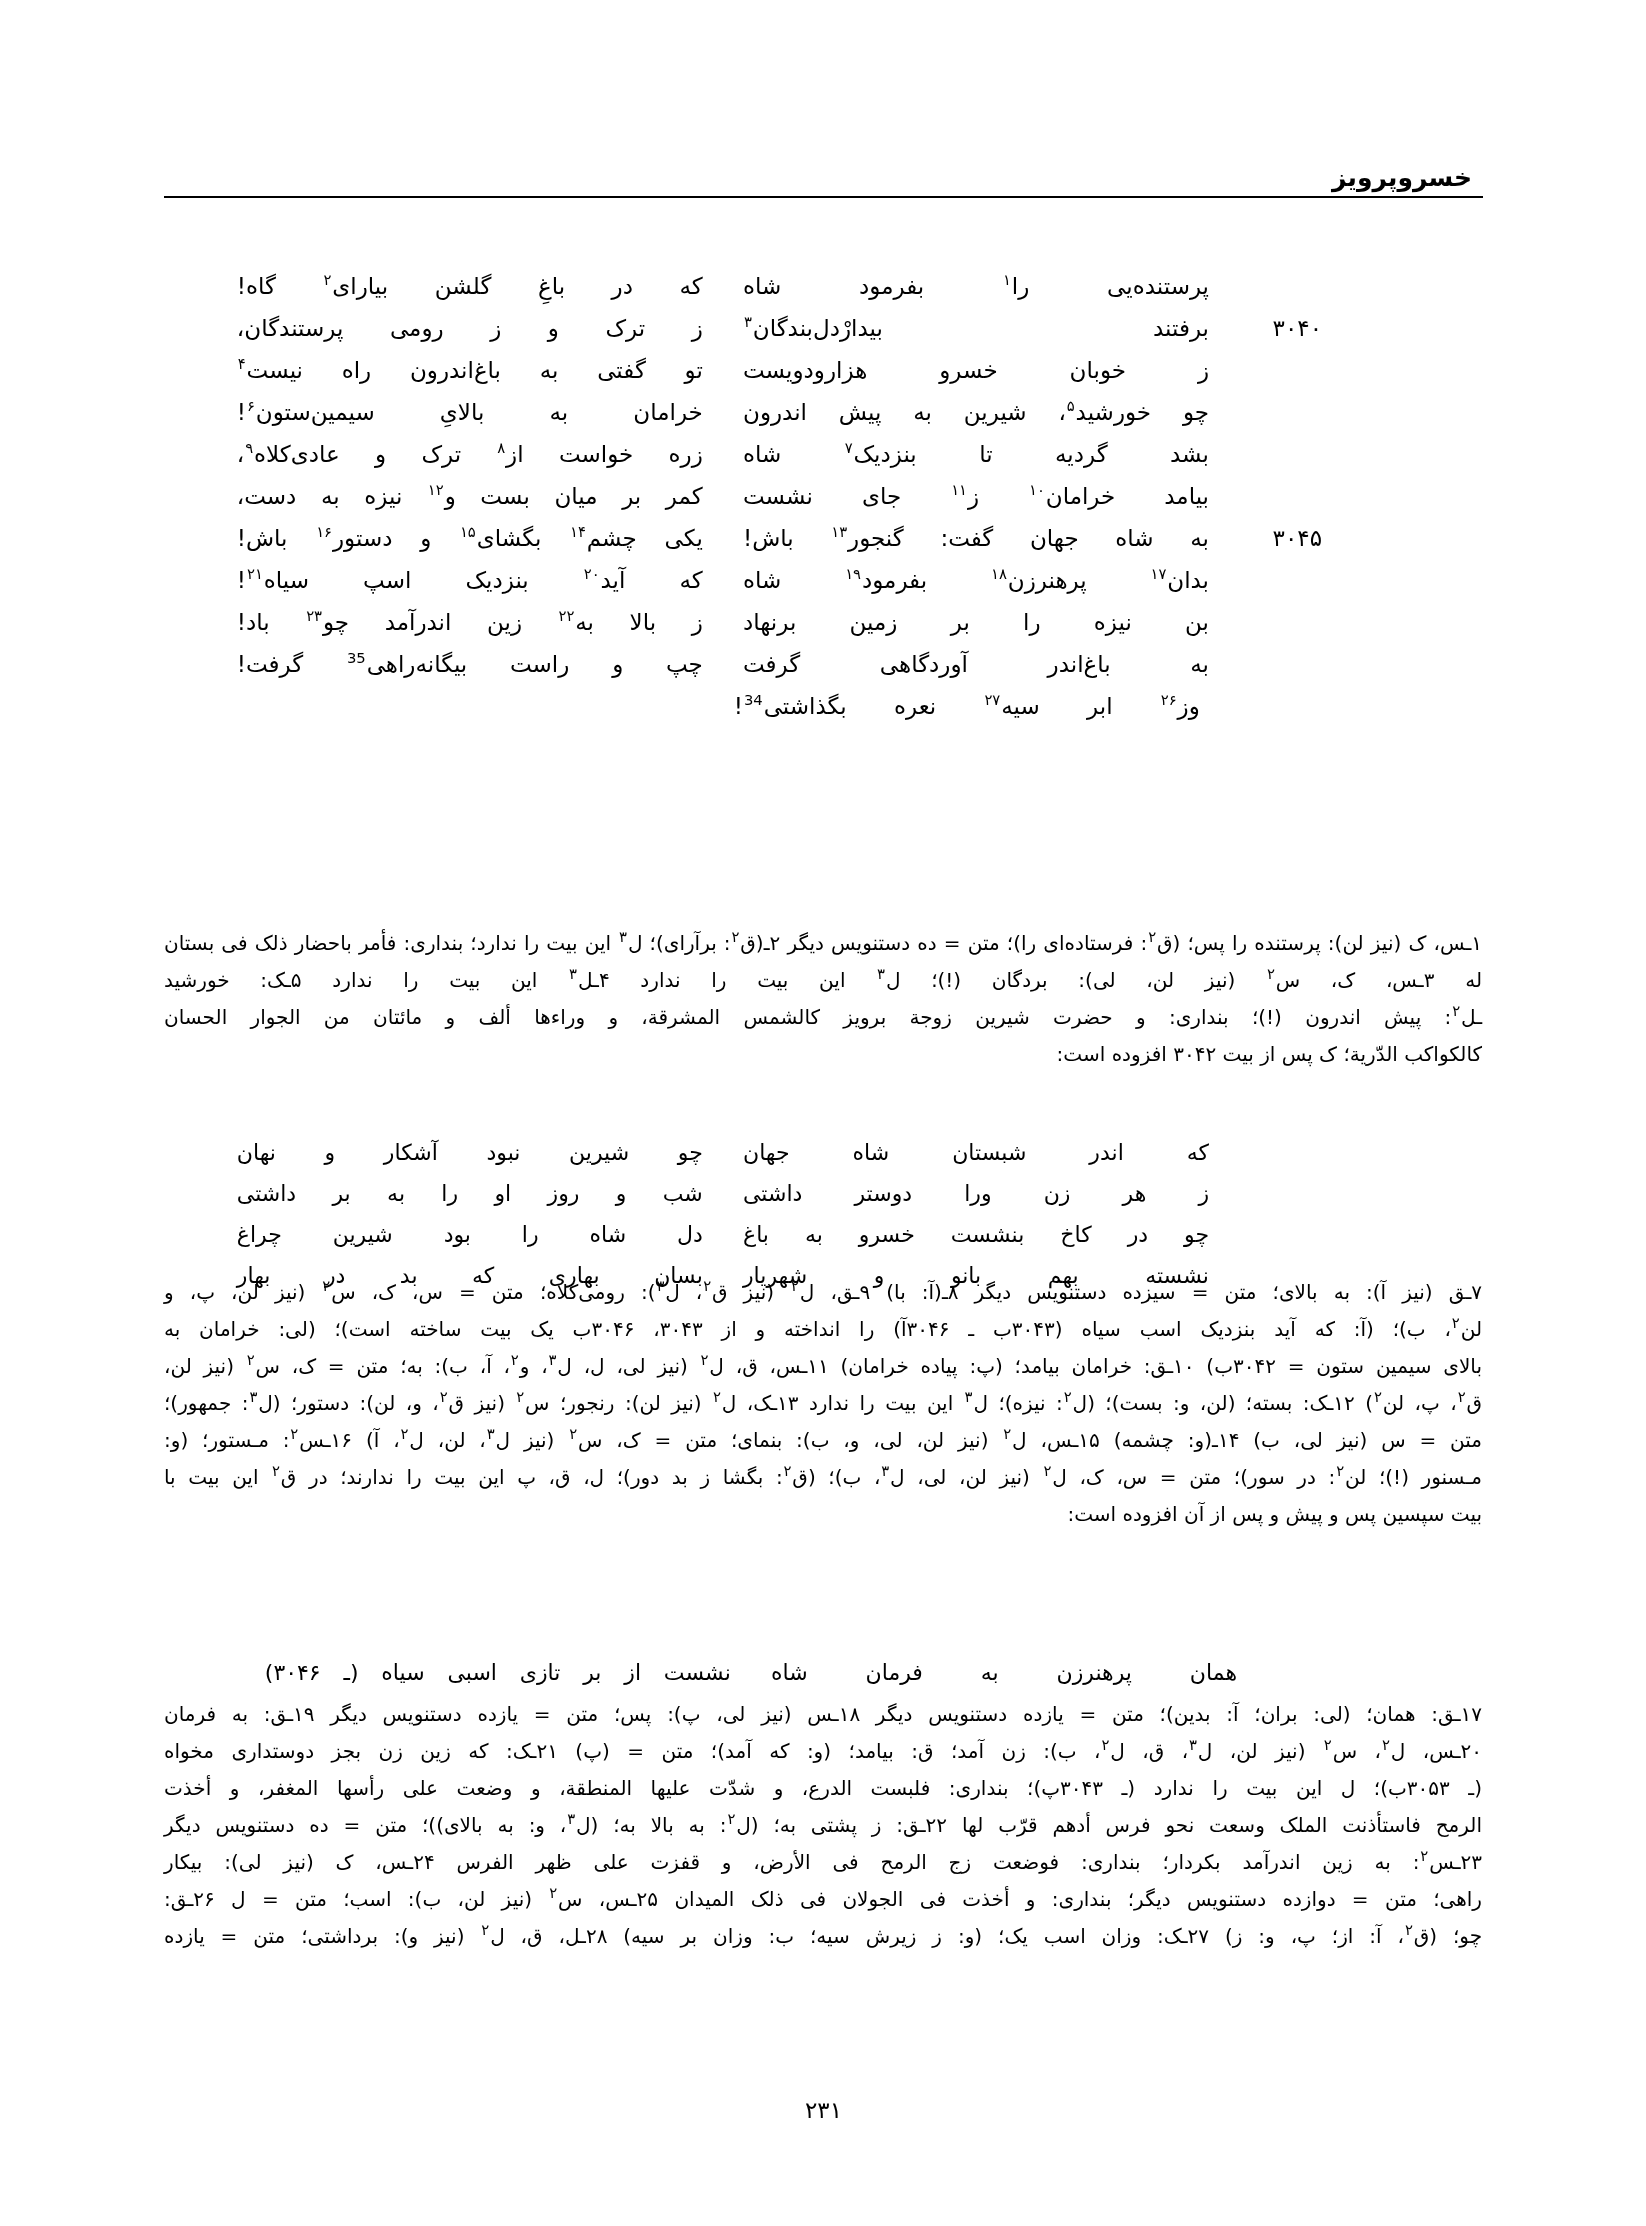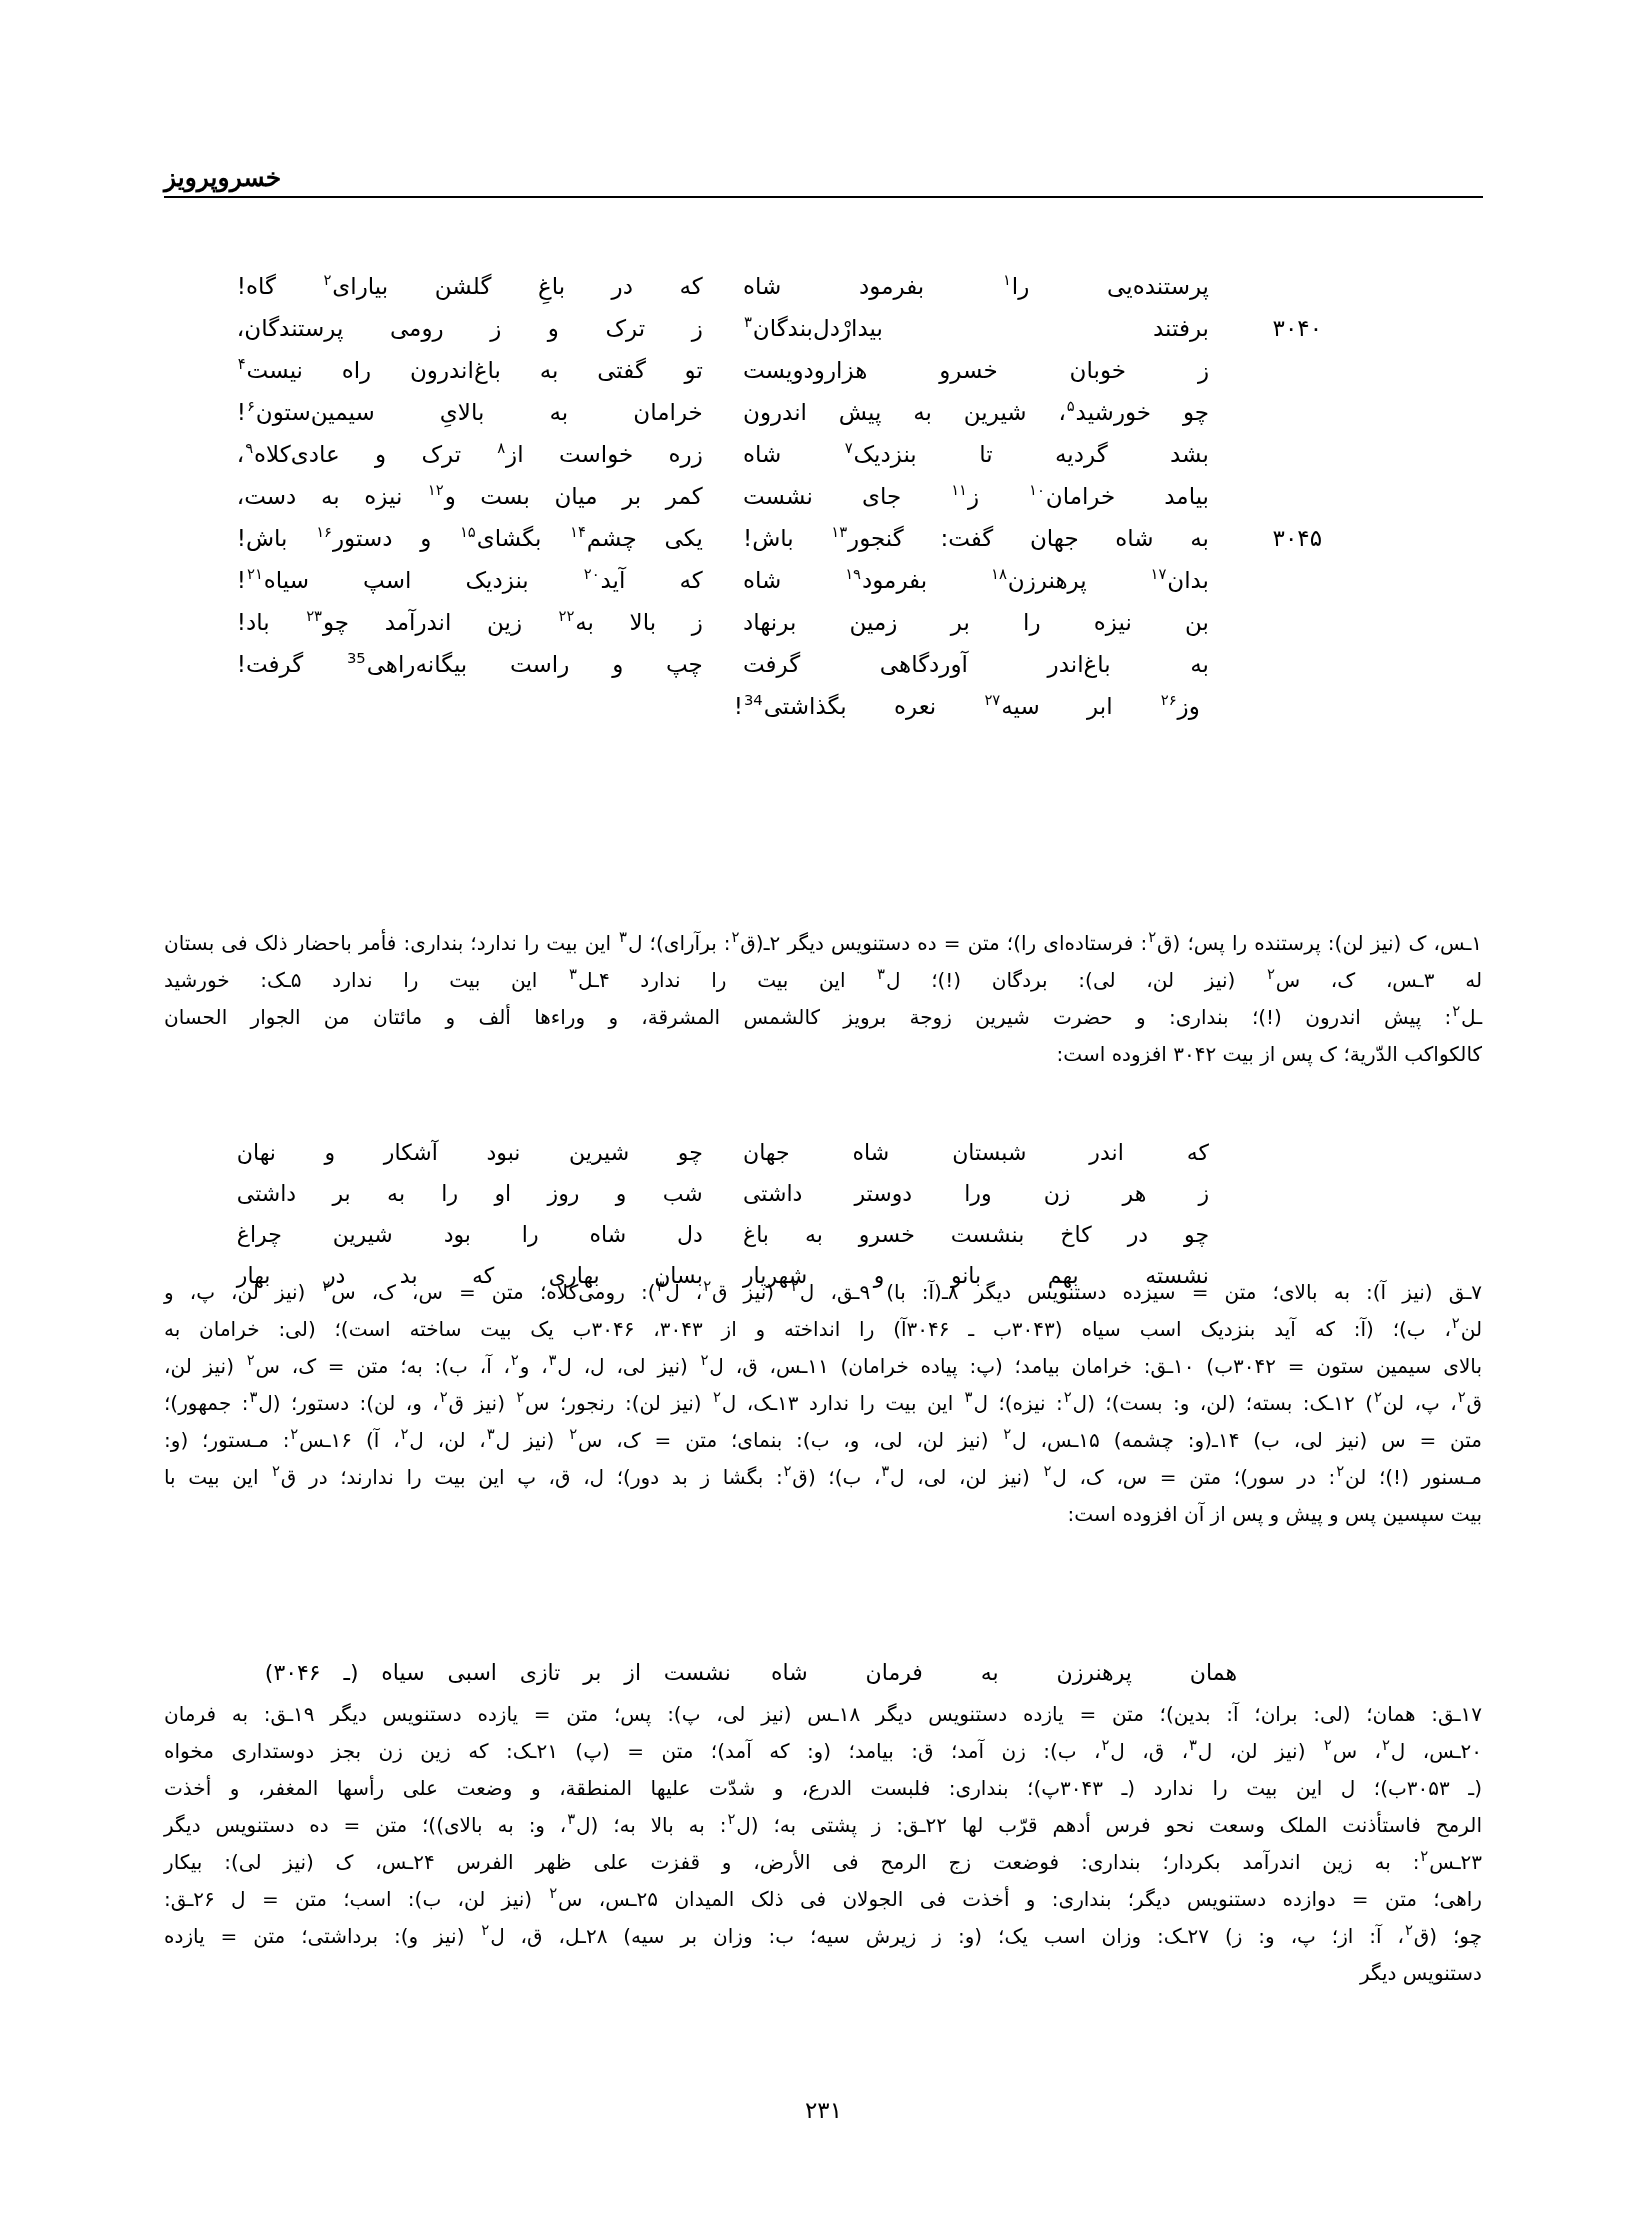--- a/index.html
+++ b/index.html
@@ -25,25 +25,24 @@
   
   .runhead-wrap {
     position: absolute;
     top: 164px;
     left: 164px;
     right: 164px;
   }
   .runhead-title {
     font-size: 25px;
     font-weight: bold;
-    text-align: left;
+    text-align: right;
     letter-spacing: -0.5px;
     padding: 0 11px 4.6px 0;
     line-height: 1.1;
-    font-family: Liberation Serif, serif;
   }
   .runhead-rule {
     border-top: 2.8px solid #000;
     width: 100%;
   }
 
   
   .verse-block {
     position: absolute;
     left: 277px;
@@ -308,19 +307,18 @@
   </div>
 
   <div class="apparatus" id="app-3">
       <p class="app-note">۱۷ـق: همان؛ (لی: بران؛ آ: بدین)؛ متن = یازده دستنویس دیگر    ۱۸ـس (نیز لی، پ): پس؛ متن = یازده دستنویس دیگر    ۱۹ـق: به فرمان</p>
       <p class="app-note">۲۰ـس، ل<sup class="fn">۲</sup>، س<sup class="fn">۲</sup> (نیز لن، ل<sup class="fn">۳</sup>، ق، ل<sup class="fn">۲</sup>، ب): زن آمد؛ ق: بیامد؛ (و: که آمد)؛ متن = (پ)    ۲۱ـک: که زین زن بجز دوستداری مخواه</p>
       <p class="app-note">(ـ ۳۰۵۳ب)؛ ل این بیت را ندارد (ـ ۳۰۴۳پ)؛ بنداری: فلبست الدرع، و شدّت علیها المنطقة، و وضعت علی رأسها المغفر، و أخذت</p>
       <p class="app-note">الرمح فاستأذنت الملک وسعت نحو فرس أدهم قرّب لها    ۲۲ـق: ز پشتی به؛ (ل<sup class="fn">۲</sup>: به بالا به؛ (ل<sup class="fn">۳</sup>، و: به بالای))؛ متن = ده دستنویس دیگر</p>
       <p class="app-note">۲۳ـس<sup class="fn">۲</sup>: به زین اندرآمد بکردار؛ بنداری: فوضعت زج الرمح فی الأرض، و قفزت علی ظهر الفرس    ۲۴ـس، ک (نیز لی): بیکار</p>
       <p class="app-note">راهی؛ متن = دوازده دستنویس دیگر؛ بنداری: و أخذت فی الجولان فی ذلک المیدان    ۲۵ـس، س<sup class="fn">۲</sup> (نیز لن، ب): اسب؛ متن = ل    ۲۶ـق:</p>
       <p class="app-note">چو؛ (ق<sup class="fn">۲</sup>، آ: از؛ پ، و: ز)    ۲۷ـک: وزان اسب یک؛ (و: ز زیرش سیه؛ ب: وزان بر سیه)    ۲۸ـل، ق، ل<sup class="fn">۲</sup> (نیز و): برداشتی؛ متن = یازده</p>
-      <p class="app-note last-nojust">دستنویس دیگر</p>
     </div>
 
   <div class="folio">۲۳۱</div>
 
 </div>
 
 
 </body></html>

